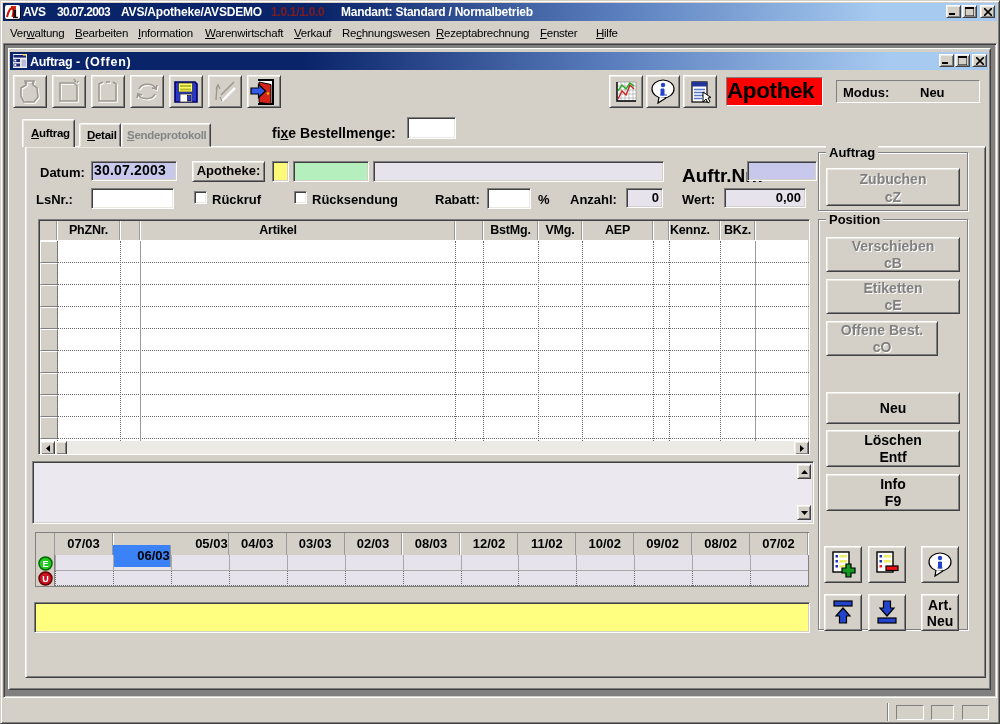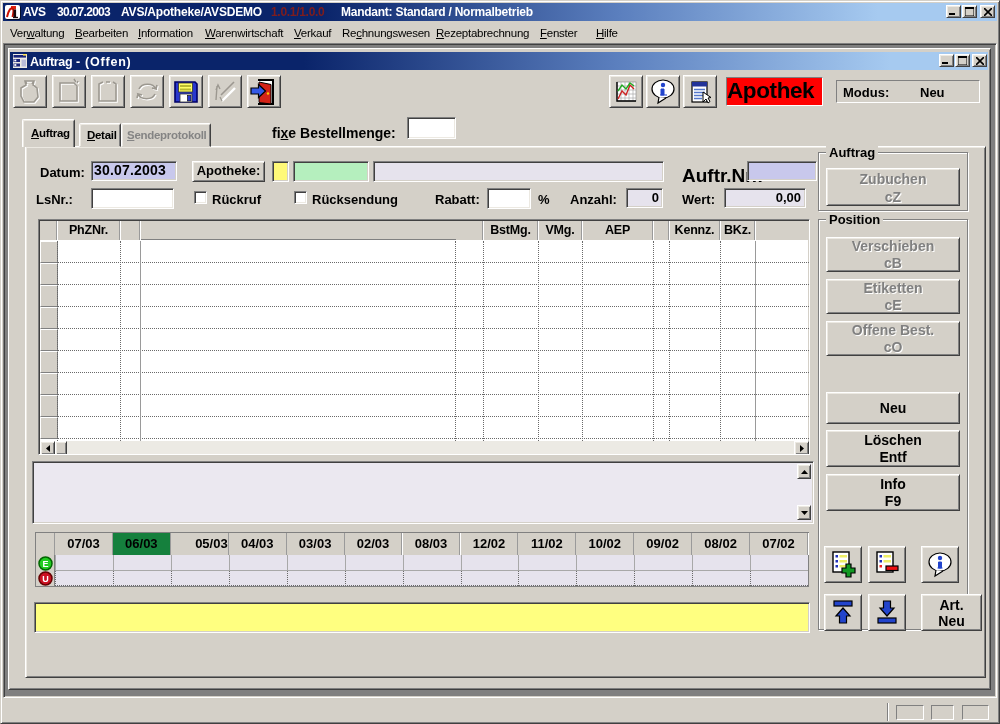--- a/index.html
+++ b/index.html
@@ -244,26 +244,27 @@
 <div class="abs b" style="left:570px;top:192px;font-size:13px">Anzahl:</div>
 <div class="abs sunken" style="left:626px;top:188px;width:37px;height:20px;background:#E6E3ED;text-align:right;font-size:13px;font-weight:bold;line-height:17px;padding-right:3px">0</div>
 <div class="abs b" style="left:682px;top:192px;font-size:13px">Wert:</div>
 <div class="abs sunken" style="left:724px;top:188px;width:82px;height:20px;background:#E6E3ED;text-align:right;font-size:13px;font-weight:bold;line-height:17px;padding-right:4px">0,00</div>
 
 <div class="abs sunken" style="left:38px;top:219px;width:772px;height:236px;background:#fff;overflow:hidden">
 <div class="abs" style="left:1px;top:1px;width:769px;height:19px;background:#D4D0C8;border-bottom:1px solid #808080"></div>
 <div class="abs b" style="left:1px;top:1px;width:17px;height:19px;border-right:1px solid #9A9A9A;box-shadow:1px 0 0 #fff;font-size:12.5px;letter-spacing:-0.2px;line-height:19px;text-align:center;background:#D4D0C8"></div>
 <div class="abs b" style="left:19px;top:1px;width:62px;height:19px;border-right:1px solid #9A9A9A;box-shadow:1px 0 0 #fff;font-size:12.5px;letter-spacing:-0.2px;line-height:19px;text-align:center;background:#D4D0C8">PhZNr.</div>
 <div class="abs b" style="left:82px;top:1px;width:19px;height:19px;border-right:1px solid #9A9A9A;box-shadow:1px 0 0 #fff;font-size:12.5px;letter-spacing:-0.2px;line-height:19px;text-align:center;background:#D4D0C8"></div>
+<div class="abs b" style="left:102px;top:1px;width:314px;height:19px;border-right:1px solid #9A9A9A;box-shadow:1px 0 0 #fff;padding-right:39px;font-size:12.5px;letter-spacing:-0.2px;line-height:19px;text-align:center;background:#D4D0C8">Artikel</div>
 <div class="abs b" style="left:417px;top:1px;width:27px;height:19px;border-right:1px solid #9A9A9A;box-shadow:1px 0 0 #fff;font-size:12.5px;letter-spacing:-0.2px;line-height:19px;text-align:center;background:#D4D0C8"></div>
 <div class="abs b" style="left:445px;top:1px;width:54px;height:19px;border-right:1px solid #9A9A9A;box-shadow:1px 0 0 #fff;font-size:12.5px;letter-spacing:-0.2px;line-height:19px;text-align:center;background:#D4D0C8">BstMg.</div>
 <div class="abs b" style="left:500px;top:1px;width:43px;height:19px;border-right:1px solid #9A9A9A;box-shadow:1px 0 0 #fff;font-size:12.5px;letter-spacing:-0.2px;line-height:19px;text-align:center;background:#D4D0C8">VMg.</div>
 <div class="abs b" style="left:544px;top:1px;width:70px;height:19px;border-right:1px solid #9A9A9A;box-shadow:1px 0 0 #fff;font-size:12.5px;letter-spacing:-0.2px;line-height:19px;text-align:center;background:#D4D0C8">AEP</div>
 <div class="abs b" style="left:615px;top:1px;width:15px;height:19px;border-right:1px solid #9A9A9A;box-shadow:1px 0 0 #fff;font-size:12.5px;letter-spacing:-0.2px;line-height:19px;text-align:center;background:#D4D0C8"></div>
-<div class="abs b" style="left:631px;top:1px;width:50px;height:19px;border-right:1px solid #9A9A9A;box-shadow:1px 0 0 #fff;font-size:12.5px;letter-spacing:-0.2px;line-height:19px;text-align:center;background:#D4D0C8">Kennz.</div>
+<div class="abs b" style="left:631px;top:1px;width:50px;height:19px;border-right:1px solid #9A9A9A;box-shadow:1px 0 0 #fff;font-size:12.5px;letter-spacing:-0.2px;line-height:19px;background:#D4D0C8">Kennz.</div>
 <div class="abs b" style="left:682px;top:1px;width:34px;height:19px;border-right:1px solid #9A9A9A;box-shadow:1px 0 0 #fff;font-size:12.5px;letter-spacing:-0.2px;line-height:19px;text-align:center;background:#D4D0C8">BKz.</div>
 <div class="abs b" style="left:717px;top:1px;width:53px;height:19px;font-size:12.5px;letter-spacing:-0.2px;line-height:19px;text-align:center;background:#D4D0C8"></div>
 <div class="abs" style="left:19px;top:21px;width:751px;height:22px;border-bottom:1px dotted #696969"></div>
 <div class="abs" style="left:19px;top:43px;width:751px;height:22px;border-bottom:1px dotted #696969"></div>
 <div class="abs" style="left:19px;top:65px;width:751px;height:22px;border-bottom:1px dotted #696969"></div>
 <div class="abs" style="left:19px;top:87px;width:751px;height:22px;border-bottom:1px dotted #696969"></div>
 <div class="abs" style="left:19px;top:109px;width:751px;height:22px;border-bottom:1px dotted #696969"></div>
 <div class="abs" style="left:19px;top:131px;width:751px;height:22px;border-bottom:1px dotted #696969"></div>
 <div class="abs" style="left:19px;top:153px;width:751px;height:22px;border-bottom:1px dotted #696969"></div>
 <div class="abs" style="left:19px;top:175px;width:751px;height:22px;border-bottom:1px dotted #696969"></div>
@@ -311,21 +312,21 @@
 <div class="abs scr-arrow" style="left:797px;top:505px;width:14px;height:15px">
     <svg width="7" height="4">
       <path d="M0 0 L7 0 L3.5 4 Z" fill="#000"></path>
     </svg>
   </div>
 
 <div class="abs" style="left:35px;top:532px;width:774px;height:55px;border:1px solid #808080;background:#E6E3ED">
 <div class="abs" style="left:0;top:0;width:772px;height:22px;background:#D4D0C8;border-bottom:1px solid #808080"></div>
 <div class="abs" style="left:0;top:0;width:19px;height:22px;background:#D4D0C8;border-right:1px solid #9A9A9A"></div>
 <div class="abs b" style="left:19.0px;top:0;width:57.9px;height:22px;background:#D4D0C8;border-right:1px solid #9A9A9A;box-shadow:1px 0 0 #fff;font-size:13px;line-height:22px;text-align:center">07/03</div>
-<div class="abs b" style="left:76.9px;top:0;width:57.9px;height:22px;background:#15803d;border-right:1px solid #9A9A9A;box-shadow:1px 0 0 #fff;font-size:13px;line-height:22px;text-align:center">06/03</div>
+<div class="abs b" style="left:76.9px;top:12px;width:57.9px;height:22px;background:#3b82f6;border-right:1px solid #9A9A9A;box-shadow:1px 0 0 #fff;font-size:13px;line-height:22px;text-align:right">06/03</div>
 <div class="abs b" style="left:134.8px;top:0;width:57.9px;height:22px;background:#D4D0C8;border-right:1px solid #9A9A9A;box-shadow:1px 0 0 #fff;font-size:13px;line-height:22px;text-align:right">05/03</div>
 <div class="abs b" style="left:192.8px;top:0;width:57.9px;height:22px;background:#D4D0C8;border-right:1px solid #9A9A9A;box-shadow:1px 0 0 #fff;font-size:13px;line-height:22px;text-align:center">04/03</div>
 <div class="abs b" style="left:250.7px;top:0;width:57.9px;height:22px;background:#D4D0C8;border-right:1px solid #9A9A9A;box-shadow:1px 0 0 #fff;font-size:13px;line-height:22px;text-align:center">03/03</div>
 <div class="abs b" style="left:308.6px;top:0;width:57.9px;height:22px;background:#D4D0C8;border-right:1px solid #9A9A9A;box-shadow:1px 0 0 #fff;font-size:13px;line-height:22px;text-align:center">02/03</div>
 <div class="abs b" style="left:366.5px;top:0;width:57.9px;height:22px;background:#D4D0C8;border-right:1px solid #9A9A9A;box-shadow:1px 0 0 #fff;font-size:13px;line-height:22px;text-align:center">08/03</div>
 <div class="abs b" style="left:424.5px;top:0;width:57.9px;height:22px;background:#D4D0C8;border-right:1px solid #9A9A9A;box-shadow:1px 0 0 #fff;font-size:13px;line-height:22px;text-align:center">12/02</div>
 <div class="abs b" style="left:482.4px;top:0;width:57.9px;height:22px;background:#D4D0C8;border-right:1px solid #9A9A9A;box-shadow:1px 0 0 #fff;font-size:13px;line-height:22px;text-align:center">11/02</div>
 <div class="abs b" style="left:540.3px;top:0;width:57.9px;height:22px;background:#D4D0C8;border-right:1px solid #9A9A9A;box-shadow:1px 0 0 #fff;font-size:13px;line-height:22px;text-align:center">10/02</div>
 <div class="abs b" style="left:598.2px;top:0;width:57.9px;height:22px;background:#D4D0C8;border-right:1px solid #9A9A9A;box-shadow:1px 0 0 #fff;font-size:13px;line-height:22px;text-align:center">09/02</div>
 <div class="abs b" style="left:656.2px;top:0;width:57.9px;height:22px;background:#D4D0C8;border-right:1px solid #9A9A9A;box-shadow:1px 0 0 #fff;font-size:13px;line-height:22px;text-align:center">08/02</div>
@@ -373,21 +374,21 @@
 
 <div class="abs groupbox" style="left:818px;top:152px;width:150px;height:59px">
     <span class="grouplab">Auftrag</span>
   </div>
 <div class="abs btn3d b graybtn" style="left:826px;top:168px;width:134px;height:38px;font-size:14px;line-height:18px;padding-top:1px">Zubuchen<br>cZ</div>
 <div class="abs groupbox" style="left:818px;top:219px;width:150px;height:411px">
     <span class="grouplab">Position</span>
   </div>
 <div class="abs btn3d b graybtn" style="left:826px;top:237px;width:134px;height:35px;font-size:14px;line-height:17px">Verschieben<br>cB</div>
 <div class="abs btn3d b graybtn" style="left:826px;top:279px;width:134px;height:35px;font-size:14px;line-height:17px">Etiketten<br>cE</div>
-<div class="abs btn3d b graybtn" style="left:826px;top:321px;width:134px;height:35px;font-size:14px;line-height:17px">Offene Best.<br>cO</div>
+<div class="abs btn3d b graybtn" style="left:826px;top:321px;width:112px;height:35px;font-size:14px;line-height:17px">Offene Best.<br>cO</div>
 <div class="abs btn3d b" style="left:826px;top:392px;width:134px;height:32px;font-size:14px;line-height:30px">Neu</div>
 <div class="abs btn3d b" style="left:826px;top:430px;width:134px;height:37px;font-size:14px;line-height:17px;padding-top:1px">Löschen<br>Entf</div>
 <div class="abs btn3d b" style="left:826px;top:474px;width:134px;height:37px;font-size:14px;line-height:17px;padding-top:1px">Info<br>F9</div>
 
 <div class="abs btn3d" style="left:824px;top:546px;width:38px;height:37px;padding-top:3px">
 <svg width="28" height="28" viewBox="0 0 28 28">
       <rect x="4" y="2" width="16" height="20" fill="#fff" stroke="#000" stroke-width="1.4"></rect>
       <rect x="6.5" y="5" width="2.5" height="2.5" fill="#2233BB"></rect>
       <rect x="6.5" y="10" width="2.5" height="2.5" fill="#2233BB"></rect>
       <rect x="6.5" y="15" width="2.5" height="2.5" fill="#2233BB"></rect>
@@ -421,18 +422,18 @@
       <rect x="5" y="3" width="18" height="5" fill="#2244CC" stroke="#000" stroke-width="1.2"></rect>
       <path d="M14 10 L21 18 L17.5 18 L17.5 25 L10.5 25 L10.5 18 L7 18 Z" fill="#2244CC" stroke="#000" stroke-width="1.2"></path>
     </svg>
 </div>
 <div class="abs btn3d" style="left:868px;top:594px;width:38px;height:37px;padding-top:3px">
 <svg width="28" height="28" viewBox="0 0 28 28">
       <path d="M14 18 L21 10 L17.5 10 L17.5 3 L10.5 3 L10.5 10 L7 10 Z" fill="#2244CC" stroke="#000" stroke-width="1.2"></path>
       <rect x="5" y="20" width="18" height="5" fill="#2244CC" stroke="#000" stroke-width="1.2"></rect>
     </svg>
 </div>
-<div class="abs btn3d b" style="left:921px;top:594px;width:61px;height:37px;font-size:14px;line-height:16px;padding-top:2px">Art.<br>Neu</div>
+<div class="abs btn3d b" style="left:921px;top:594px;width:38px;height:37px;font-size:14px;line-height:16px;padding-top:2px">Art.<br>Neu</div>
 
 <div class="abs" style="left:887px;top:703px;width:2px;height:18px;border-left:1px solid #808080;border-right:1px solid #fff"></div>
 <div class="abs sunken" style="left:896px;top:705px;width:28px;height:15px;box-shadow:none"></div>
 <div class="abs sunken" style="left:931px;top:705px;width:23px;height:15px;box-shadow:none"></div>
 <div class="abs sunken" style="left:962px;top:705px;width:27px;height:15px;box-shadow:none"></div>
 
 </body></html>

